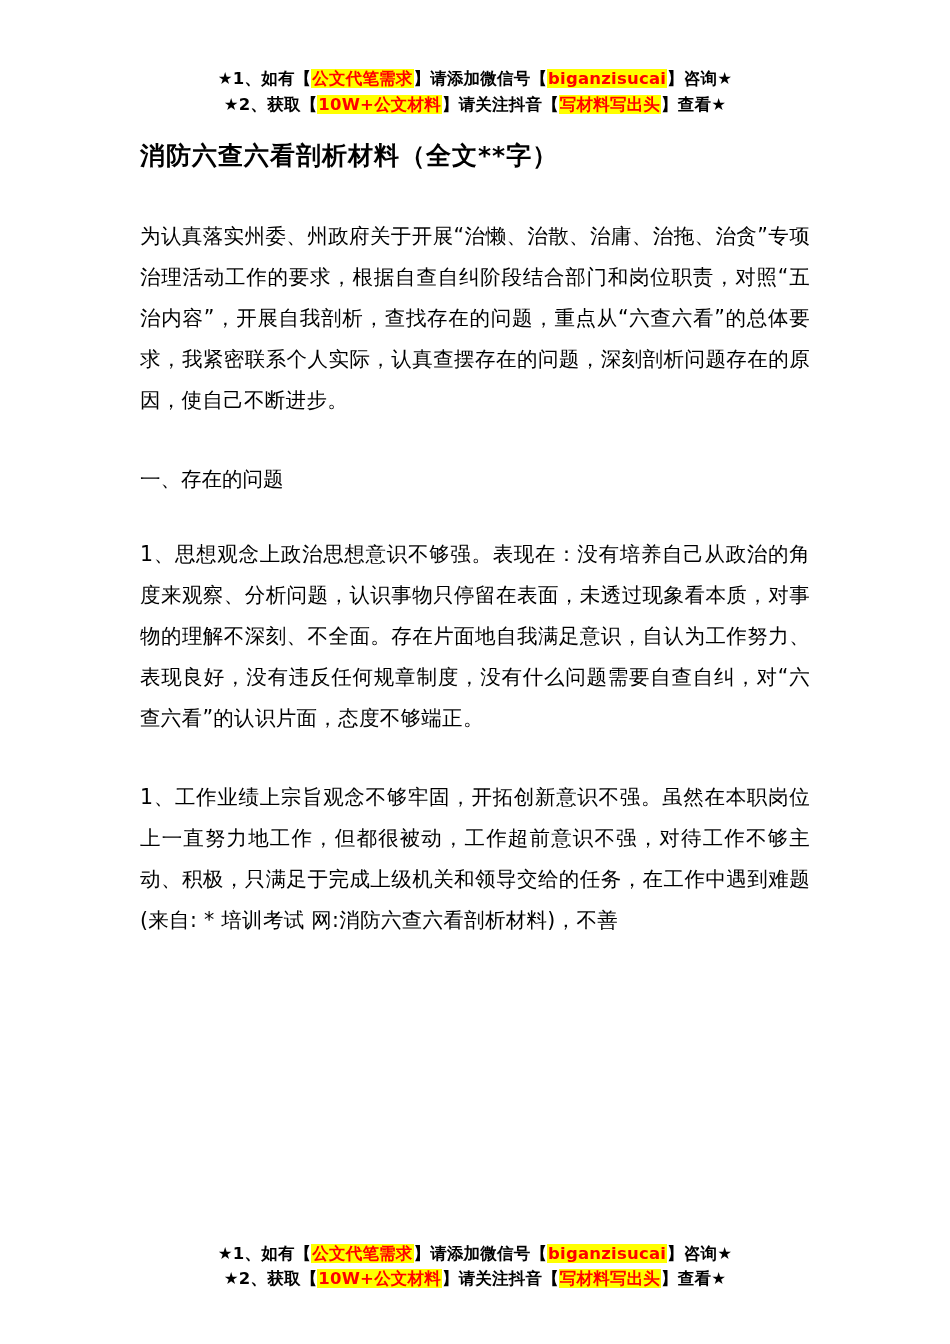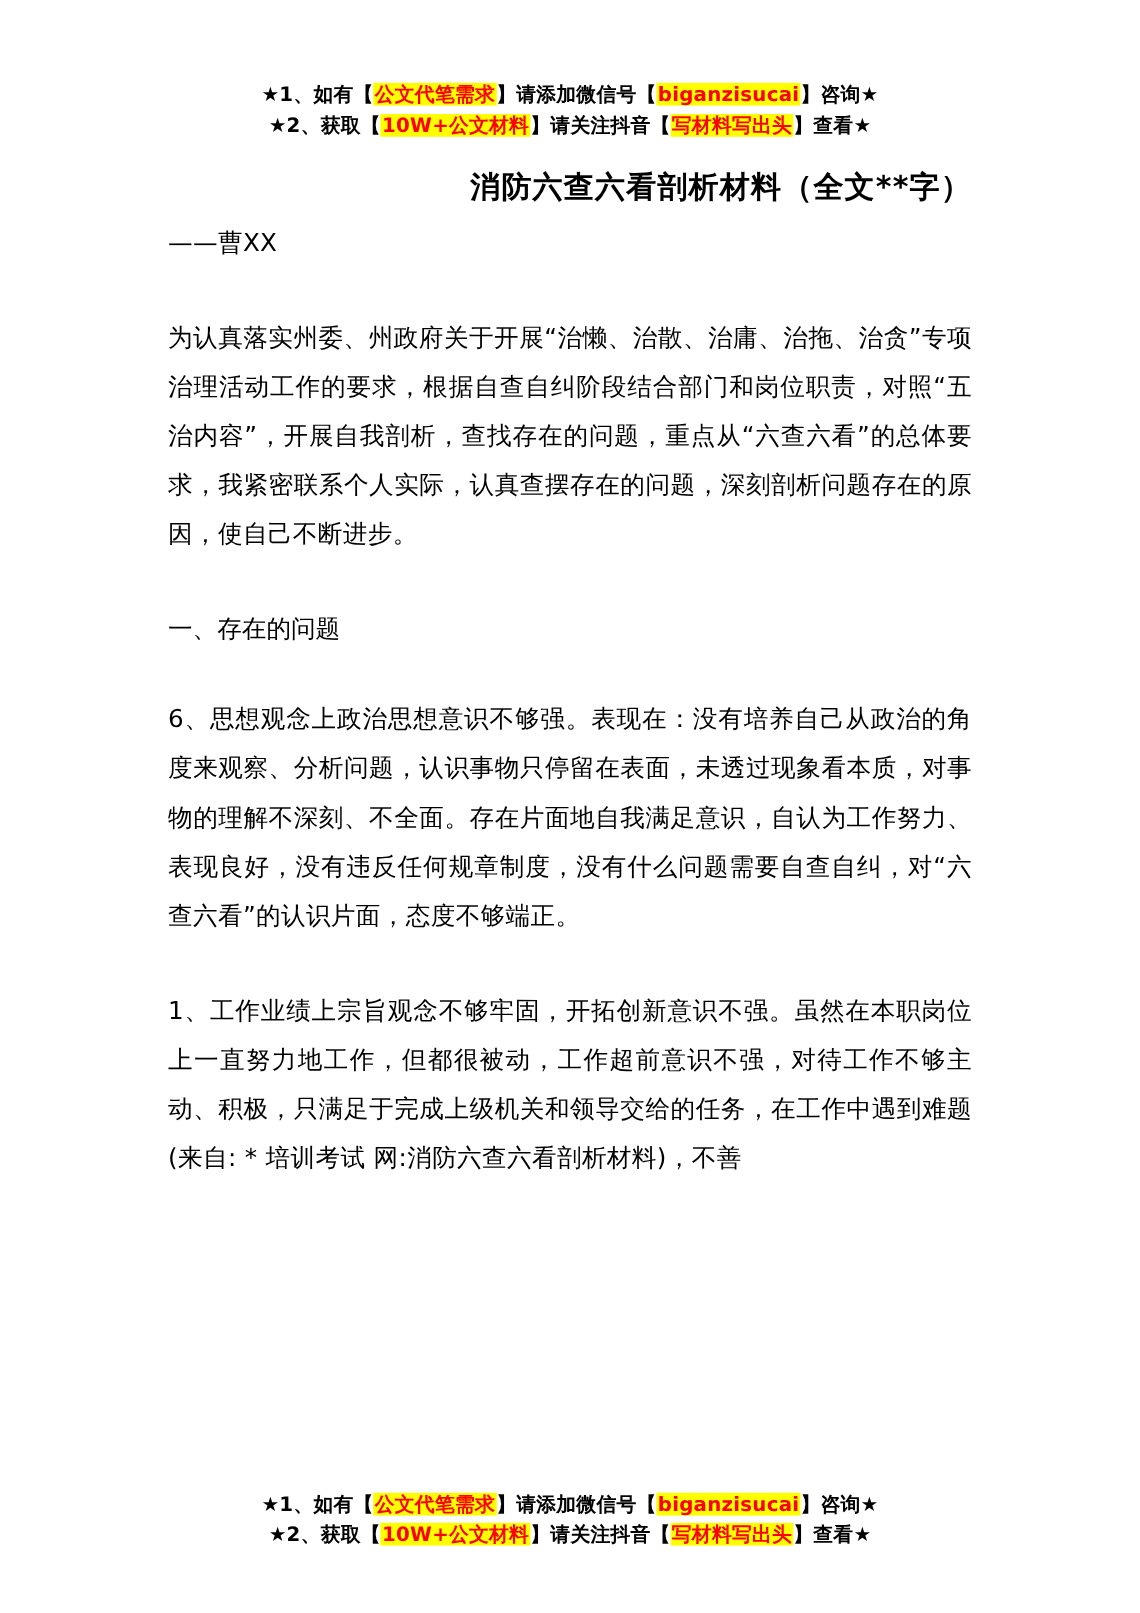--- a/index.html
+++ b/index.html
@@ -47,21 +47,21 @@
   }
   .promo-bottom {
     position: absolute;
     left: 0;
     right: 0;
     bottom: 52px;
     text-align: center;
   }
   
   .doc-title {
-    text-align: right;
+    text-align: left;
     font-size: 25px;
     font-weight: bold;
     margin-top: 22px;
     margin-bottom: 10px;
     letter-spacing: 1px;
   }
   
   .para {
     font-size: 20.5px;
     line-height: 2.0;
@@ -90,33 +90,32 @@
       <span class="plain">★1、如有【</span><span class="hl-red">公文代笔需求</span><span class="plain">】请添加微信号【</span><span class="hl-red">biganzisucai</span><span class="plain">】咨询★</span>
     </span>
     <span class="promo-line">
       <span class="plain">★2、获取【</span><span class="hl-red">10W+公文材料</span><span class="plain">】请关注抖音【</span><span class="hl-red">写材料写出头</span><span class="plain">】查看★</span>
     </span>
   </div>
 
   <div class="doc-title">消防六查六看剖析材料（全文**字）</div>
 
 
-  <p class="para indent-none">——曹XX</p>
 
   <div class="spacer-md"></div>
 
   <p class="para">为认真落实州委、州政府关于开展“治懒、治散、治庸、治拖、治贪”专项治理活动工作的要求，根据自查自纠阶段结合部门和岗位职责，对照“五治内容”，开展自我剖析，查找存在的问题，重点从“六查六看”的总体要求，我紧密联系个人实际，认真查摆存在的问题，深刻剖析问题存在的原因，使自己不断进步。</p>
 
   <div class="spacer-md"></div>
 
   <p class="section-head">一、存在的问题</p>
 
   <div class="spacer-md"></div>
 
-  <p class="para">6、思想观念上政治思想意识不够强。表现在：没有培养自己从政治的角度来观察、分析问题，认识事物只停留在表面，未透过现象看本质，对事物的理解不深刻、不全面。存在片面地自我满足意识，自认为工作努力、表现良好，没有违反任何规章制度，没有什么问题需要自查自纠，对“六查六看”的认识片面，态度不够端正。</p>
+  <p class="para">1、思想观念上政治思想意识不够强。表现在：没有培养自己从政治的角度来观察、分析问题，认识事物只停留在表面，未透过现象看本质，对事物的理解不深刻、不全面。存在片面地自我满足意识，自认为工作努力、表现良好，没有违反任何规章制度，没有什么问题需要自查自纠，对“六查六看”的认识片面，态度不够端正。</p>
 
   <div class="spacer-md"></div>
 
   <p class="para">1、工作业绩上宗旨观念不够牢固，开拓创新意识不强。虽然在本职岗位上一直努力地工作，但都很被动，工作超前意识不强，对待工作不够主动、积极，只满足于完成上级机关和领导交给的任务，在工作中遇到难题(来自: * 培训考试 网:消防六查六看剖析材料)，不善</p>
 
   <div class="promo promo-bottom">
     <span class="promo-line">
       <span class="plain">★1、如有【</span><span class="hl-red">公文代笔需求</span><span class="plain">】请添加微信号【</span><span class="hl-red">biganzisucai</span><span class="plain">】咨询★</span>
     </span>
     <span class="promo-line">

